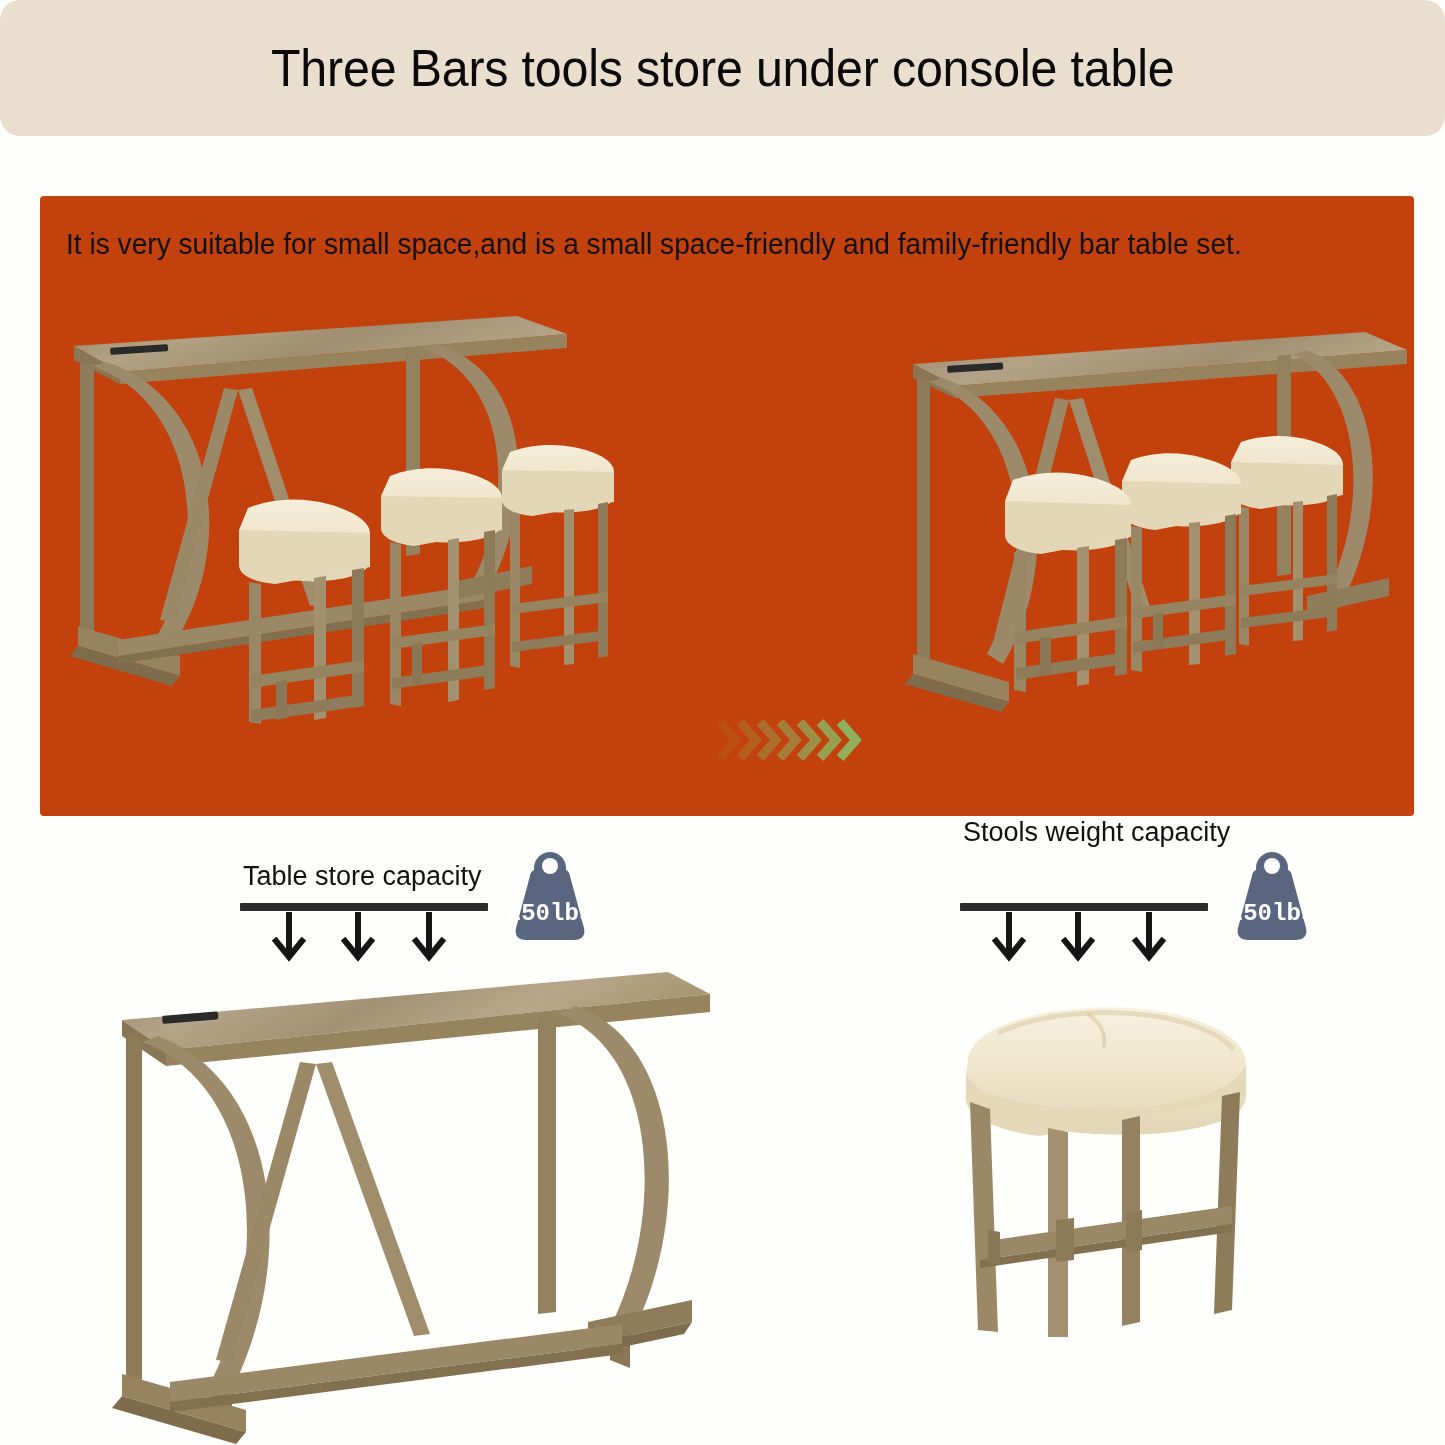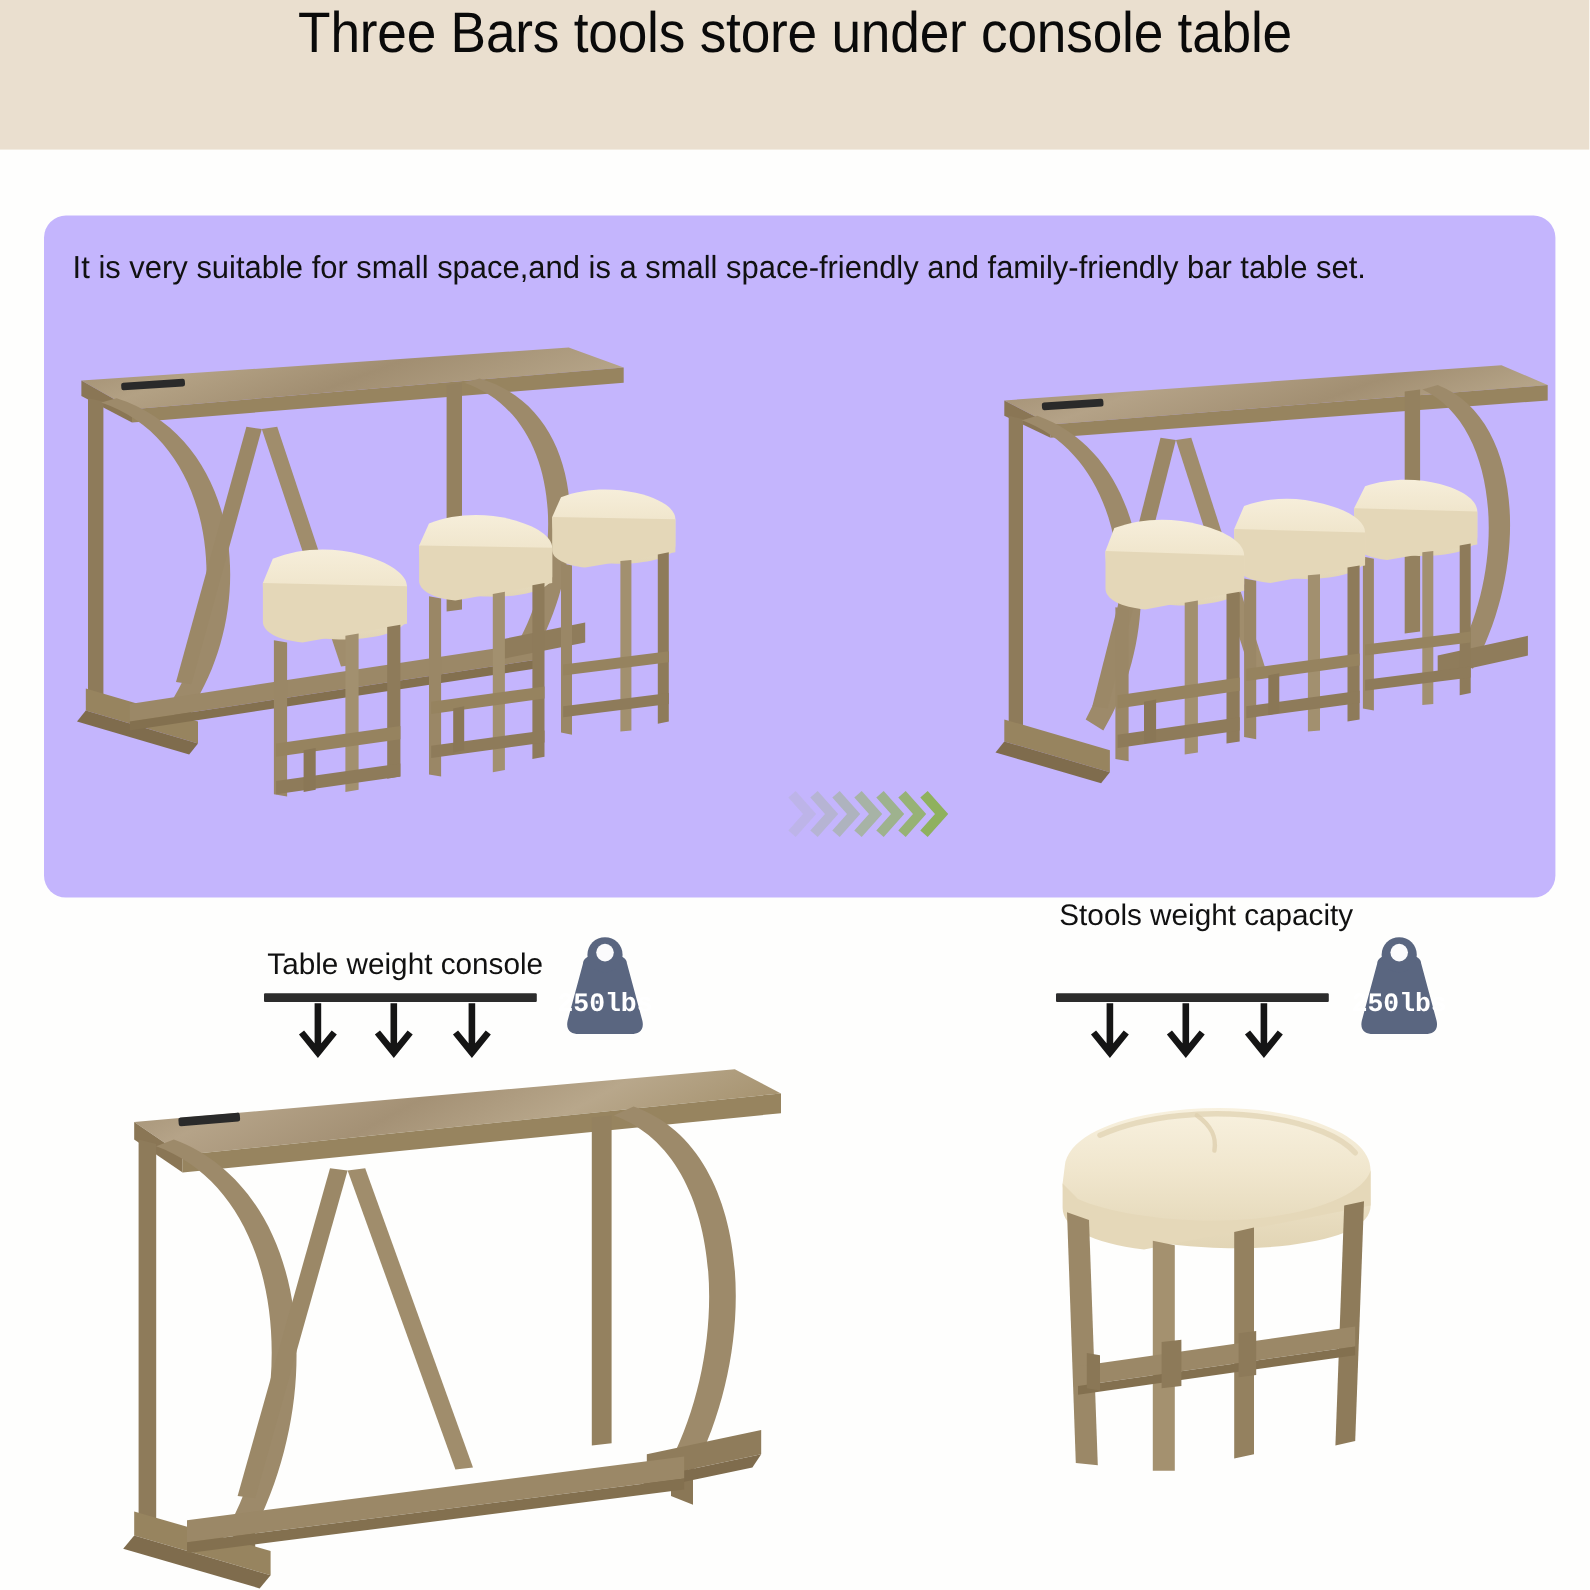--- a/index.html
+++ b/index.html
@@ -8,34 +8,34 @@
     background: #fdfdfc;
     font-family: "Liberation Sans", "DejaVu Sans", sans-serif;
     overflow: hidden;
   }
   #page { position: relative; width: 1445px; height: 1445px; background: #fefefd; }
 
   
   .header-band {
     position: absolute; left: 0; top: 0; width: 1445px; height: 136px;
     background: #eadfcf;
-    display: flex; align-items: flex-start; justify-content: center;
+    display: flex; align-items: center; justify-content: center; border-radius: 20px;
   }
   .header-title {
     font-size: 52px; font-weight: 400; color: #0a0a0a;
     letter-spacing: -0.2px; white-space: nowrap;
     font-family: "Liberation Sans Narrow", "Liberation Sans", sans-serif;
     transform: scaleX(0.93); transform-origin: center;
   }
 
   
   .hero-panel {
     position: absolute; left: 40px; top: 196px;
     width: 1374px; height: 620px;
-    background: #c4b5fd; border-radius: 20px;
+    background: #c2410c; border-radius: 4px;
   }
   .hero-caption {
     position: absolute; left: 26px; top: 32px; width: 1330px;
     text-align: left; font-size: 29px; color: #111; white-space: nowrap;
     font-family: "Liberation Sans Narrow", "Liberation Sans", sans-serif;
     transform: scaleX(0.97); transform-origin: left center;
   }
 
   
   .chevrons {
@@ -243,21 +243,21 @@
           <polygon points="182,224 194,222 194,360 182,362" fill="#a2906f"></polygon>
           <polygon points="121,308 232,292 232,304 121,320" fill="#96835f"></polygon>
           <polygon points="121,344 232,328 232,340 121,356" fill="#8e7b5a"></polygon>
           <polygon points="145,314 156,312 156,350 145,352" fill="#8a7756"></polygon>
         </g>
       </svg>
     </div>
   </div>
 
   <div class="cap-block" style="left:0; top:0; width:100%; height:0;">
-    <div class="cap-label" style="left:243px; top:861px;">Table weight console</div>
+    <div class="cap-label" style="left:243px; top:861px;">Table store capacity</div>
     <div class="cap-bar" style="left:240px; top:903px; width:248px;"></div>
 
     <svg class="cap-arrow" style="left:272px; top:913px;" viewBox="0 0 34 52">
       <path d="M17,2 L17,40 M4,28 L17,44 L30,28" fill="none" stroke="#151515" stroke-width="6" stroke-linecap="square"></path>
     </svg>
     <svg class="cap-arrow" style="left:341px; top:913px;" viewBox="0 0 34 52">
       <path d="M17,2 L17,40 M4,28 L17,44 L30,28" fill="none" stroke="#151515" stroke-width="6" stroke-linecap="square"></path>
     </svg>
     <svg class="cap-arrow" style="left:412px; top:913px;" viewBox="0 0 34 52">
       <path d="M17,2 L17,40 M4,28 L17,44 L30,28" fill="none" stroke="#151515" stroke-width="6" stroke-linecap="square"></path>

